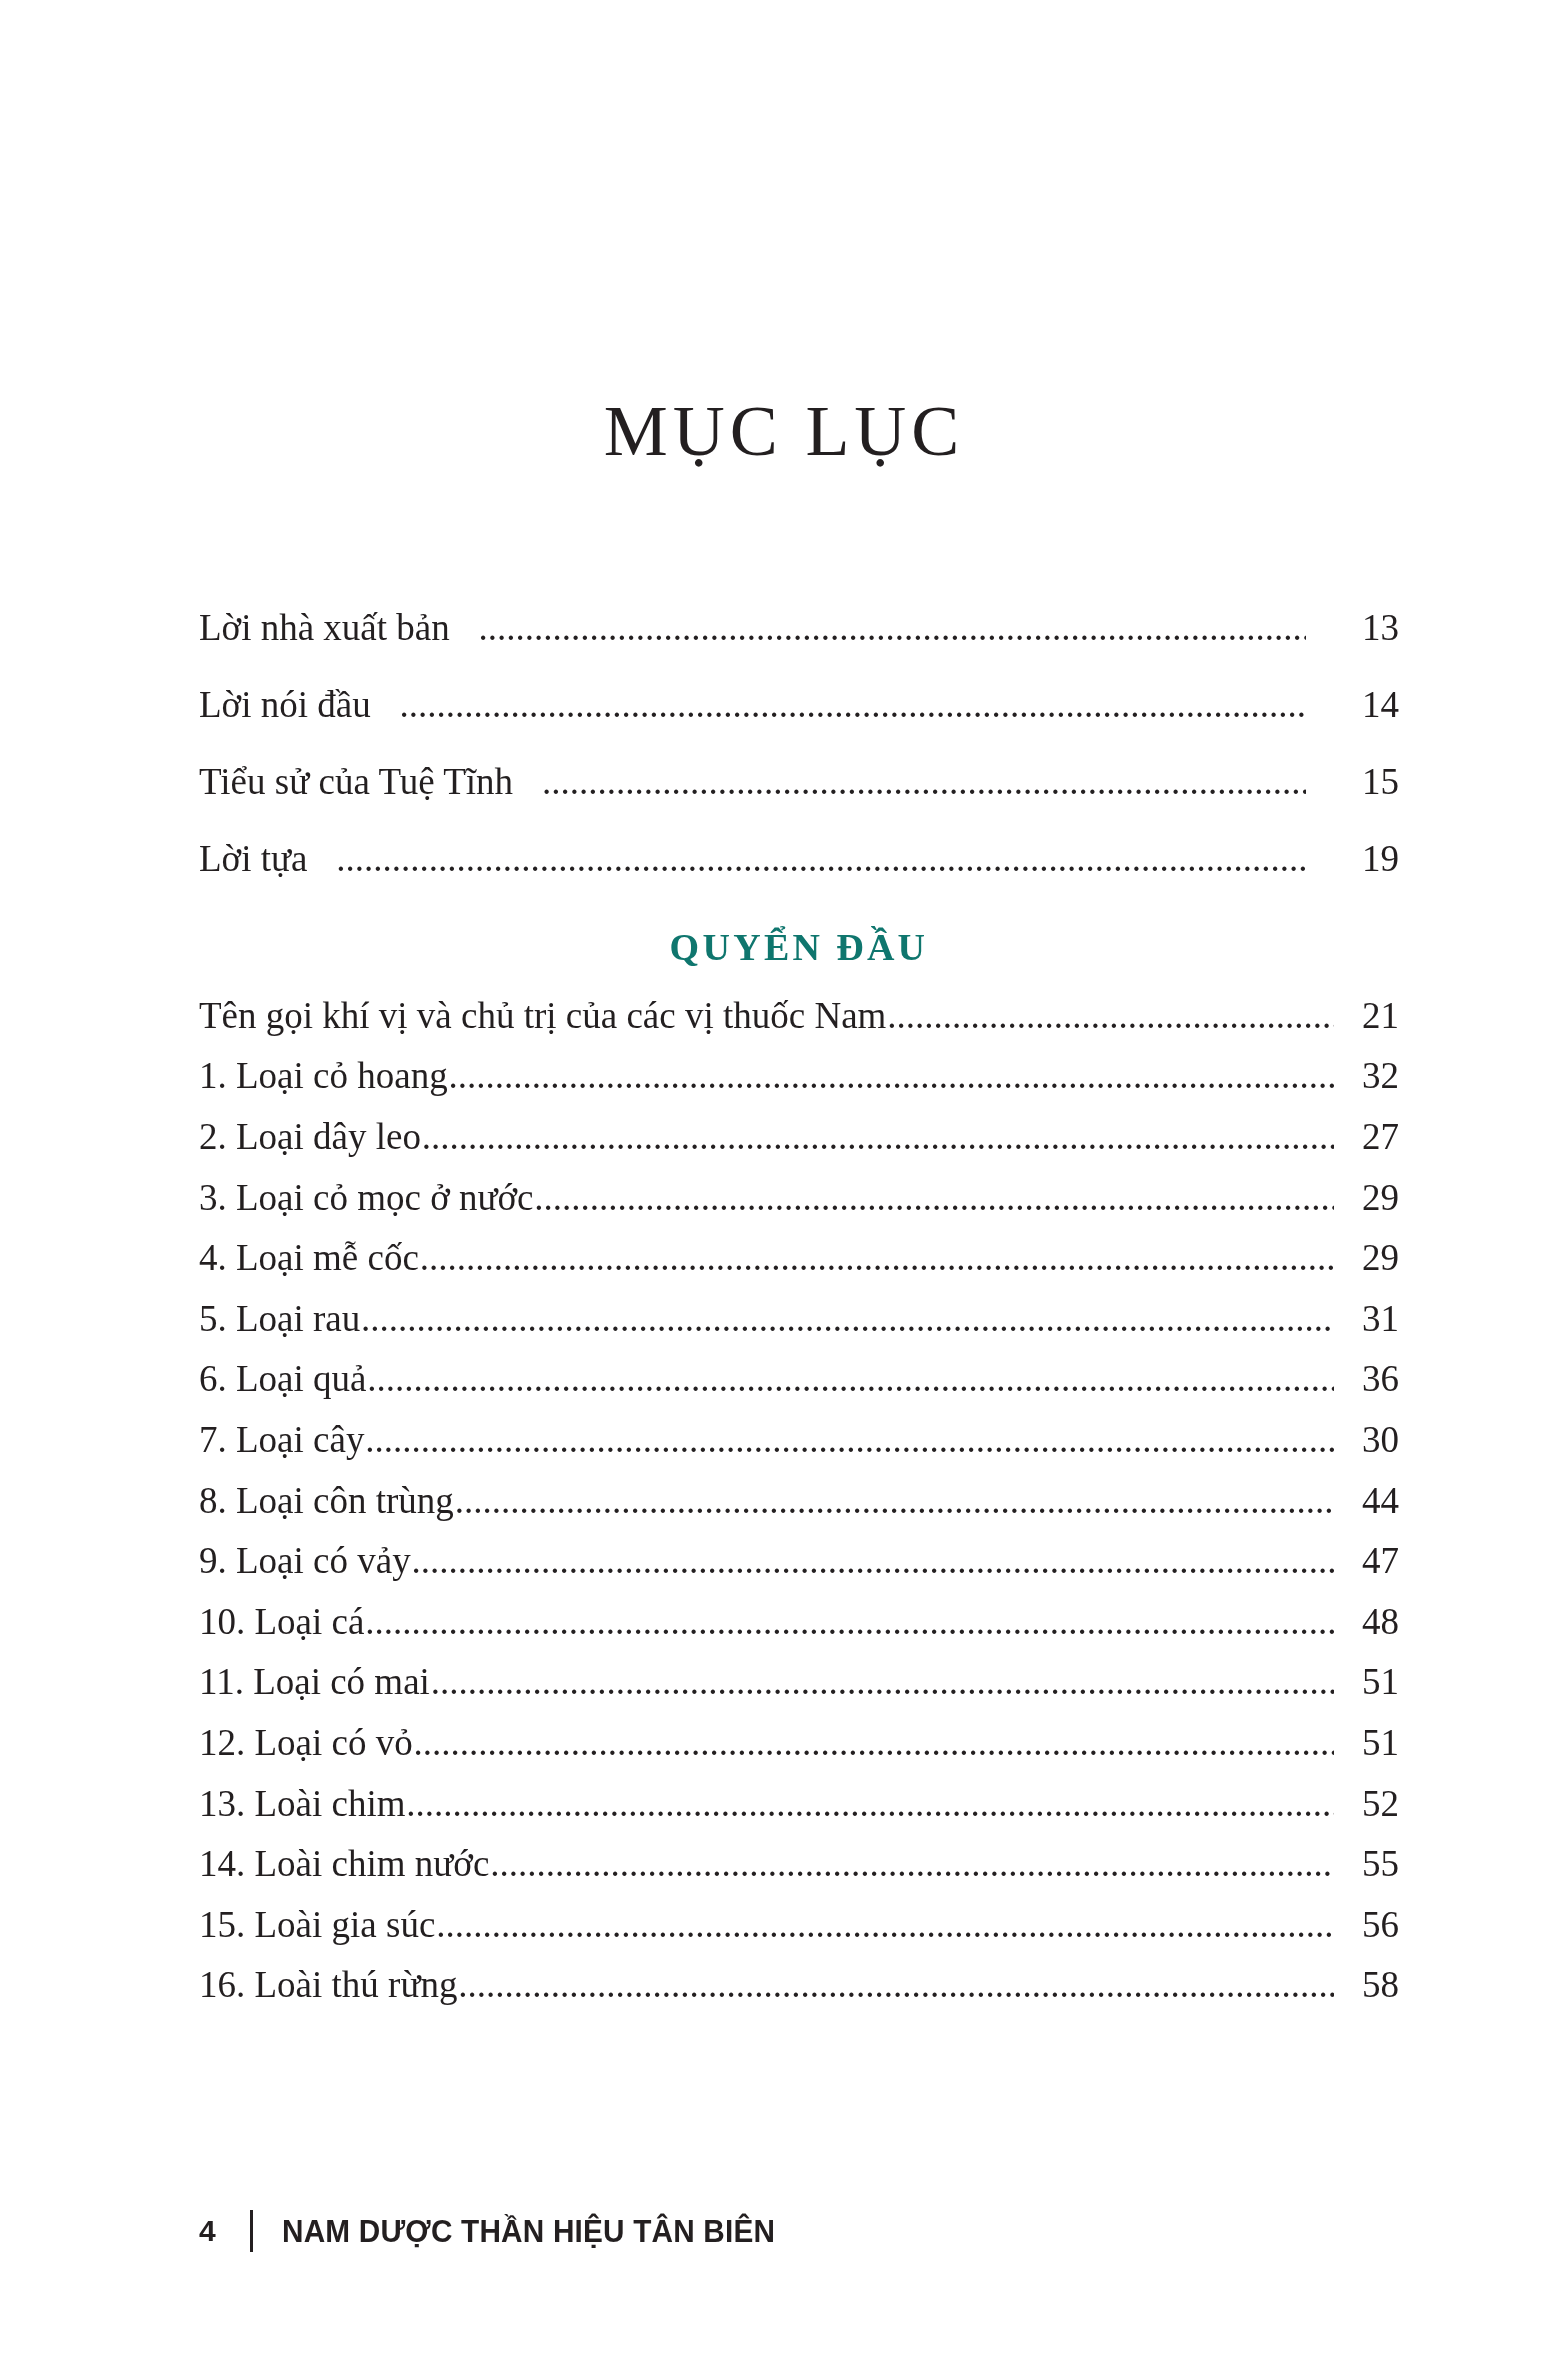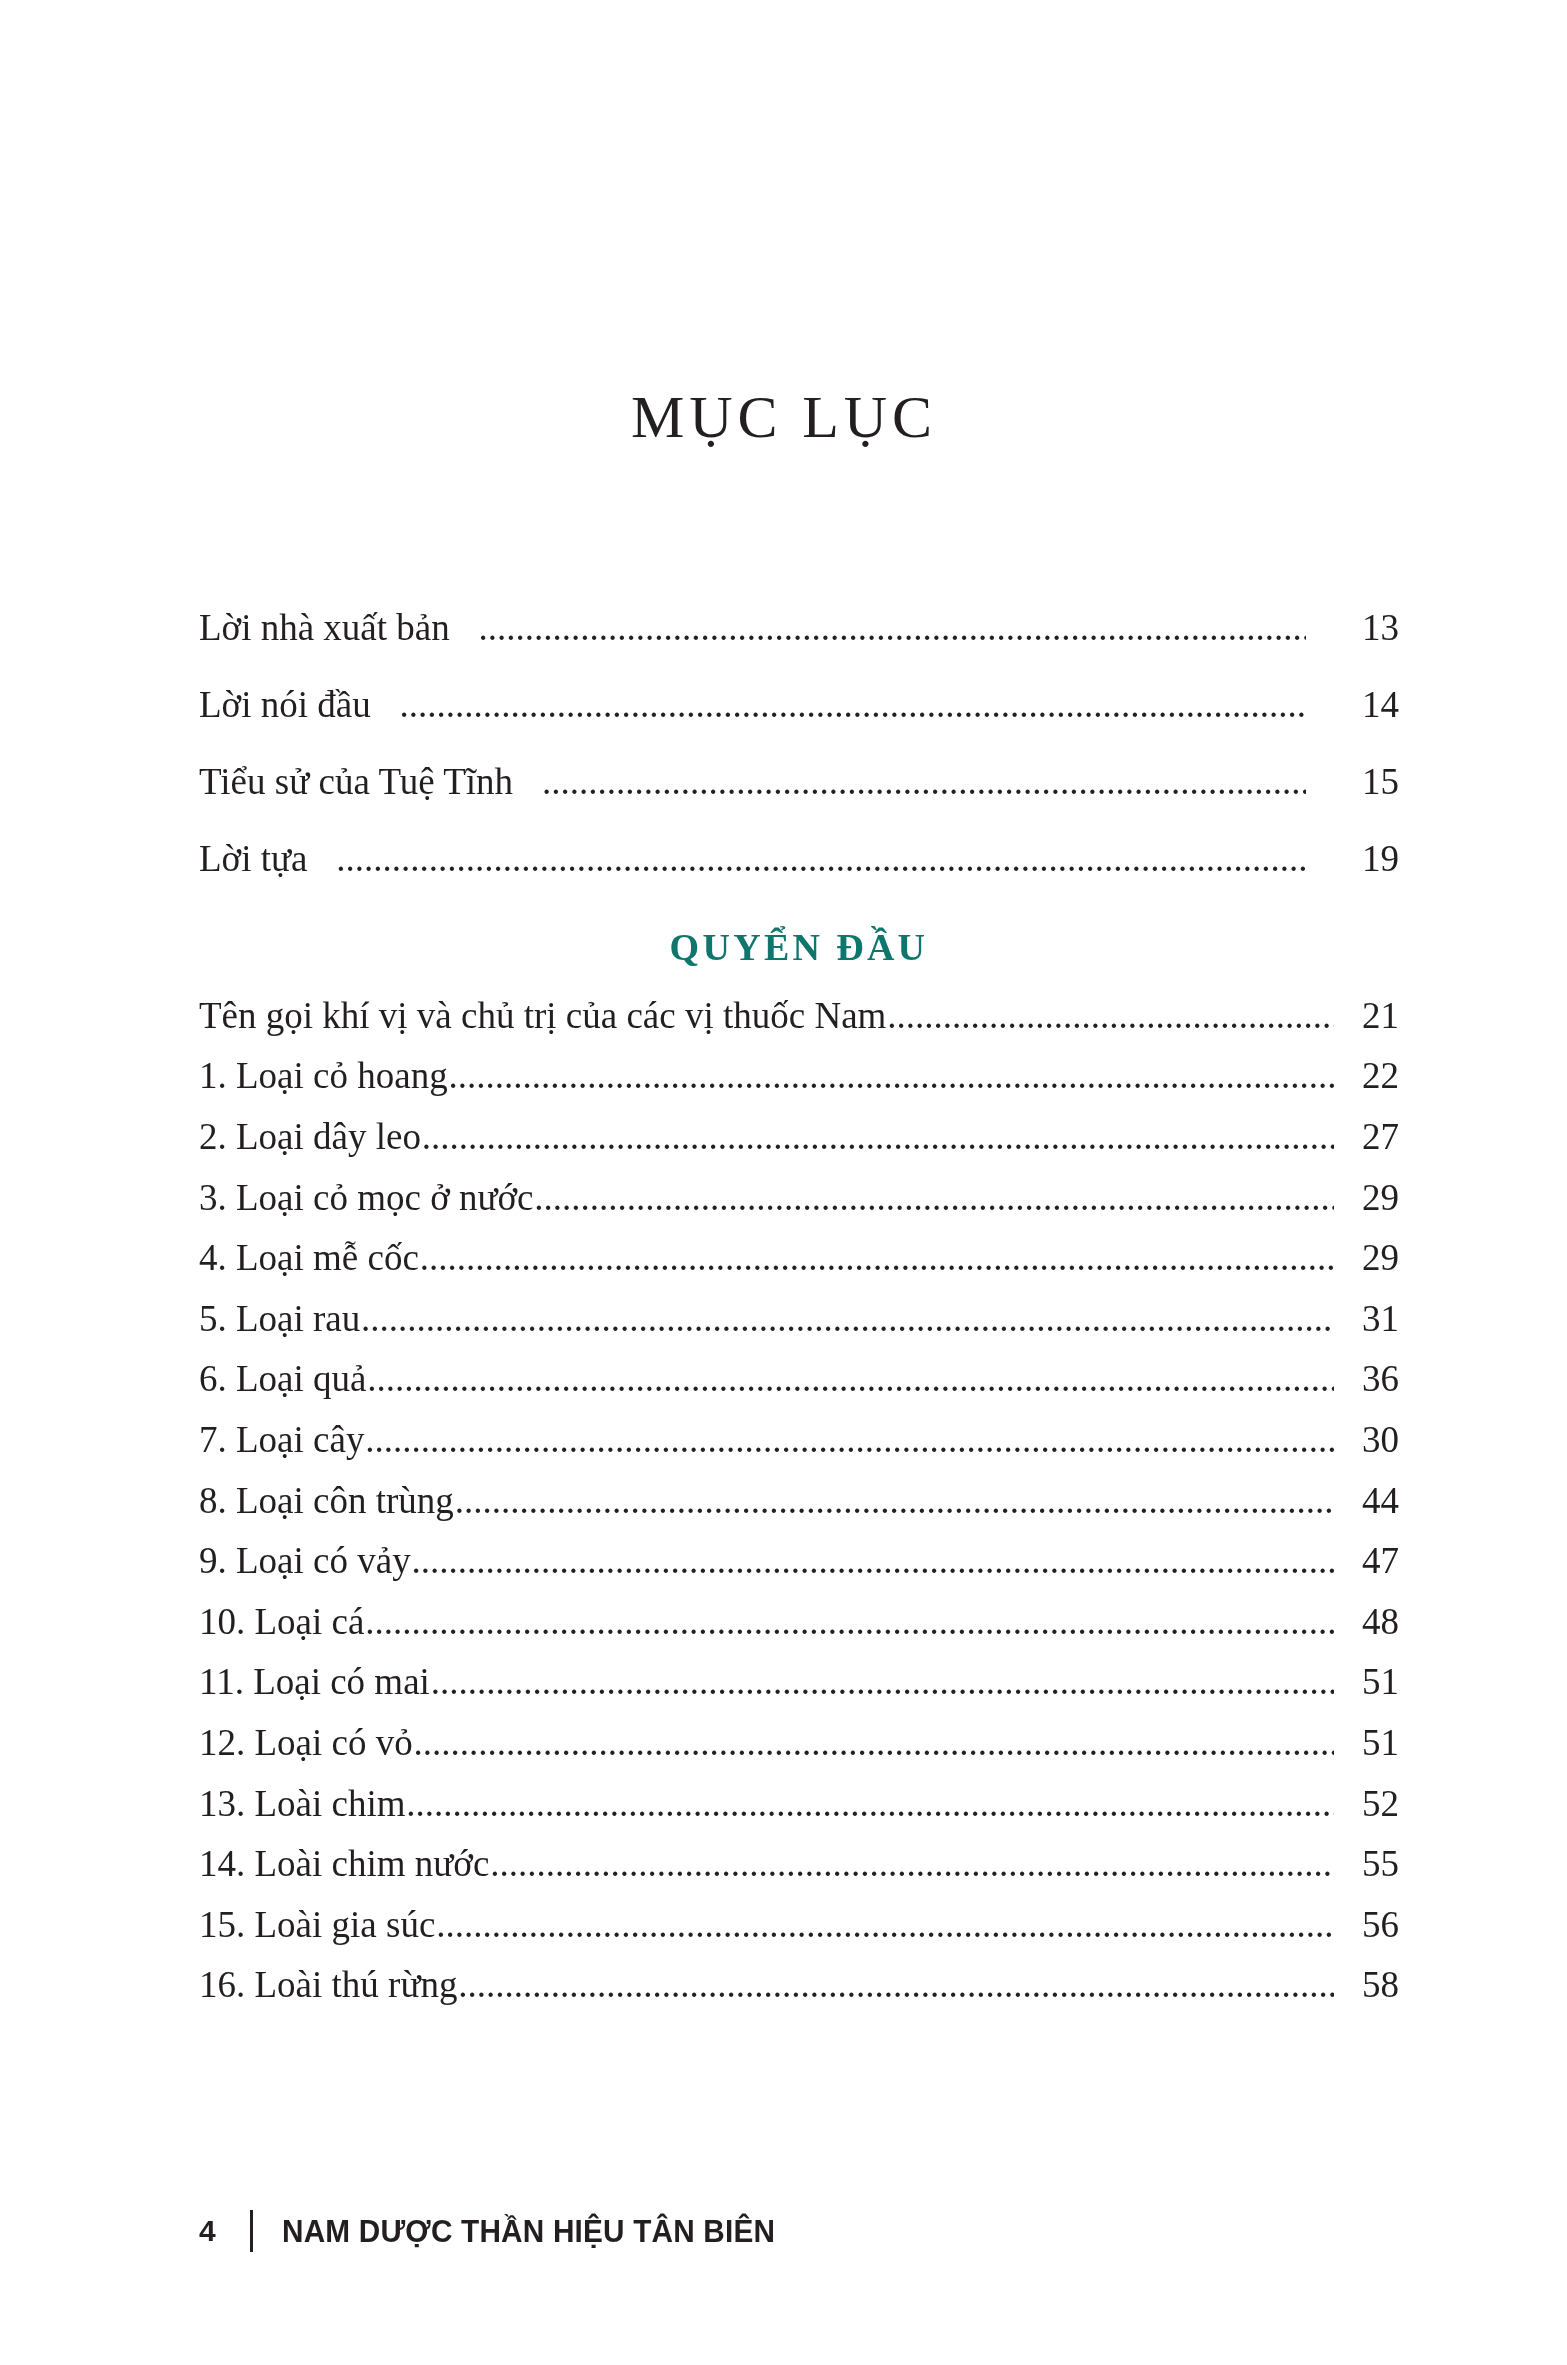--- a/index.html
+++ b/index.html
@@ -20,21 +20,21 @@
   }
 
   
   .toc-title {
     position: absolute;
     top: 345px;
     left: 0;
     width: 1568px;
     text-align: center;
     font-family: "Liberation Serif", "DejaVu Serif", serif;
-    font-size: 60px;
+    font-size: 72px;
     line-height: 1.08;
     letter-spacing: 4.9px;
     color: #231f20;
     font-weight: 400;
   }
 
   
   .toc-body {
     position: absolute;
     top: 609px;
@@ -172,21 +172,21 @@
 
     <div class="group-b">
         <div class="toc-entry">
           <span class="entry-label">Tên gọi khí vị và chủ trị của các vị thuốc Nam</span>
           <span class="entry-dots"></span>
           <span class="entry-page">21</span>
         </div>
         <div class="toc-entry">
           <span class="entry-label">1. Loại cỏ hoang</span>
           <span class="entry-dots"></span>
-          <span class="entry-page">22</span>
+          <span class="entry-page">32</span>
         </div>
         <div class="toc-entry">
           <span class="entry-label">2. Loại dây leo</span>
           <span class="entry-dots"></span>
           <span class="entry-page">27</span>
         </div>
         <div class="toc-entry">
           <span class="entry-label">3. Loại cỏ mọc ở nước</span>
           <span class="entry-dots"></span>
           <span class="entry-page">29</span>

